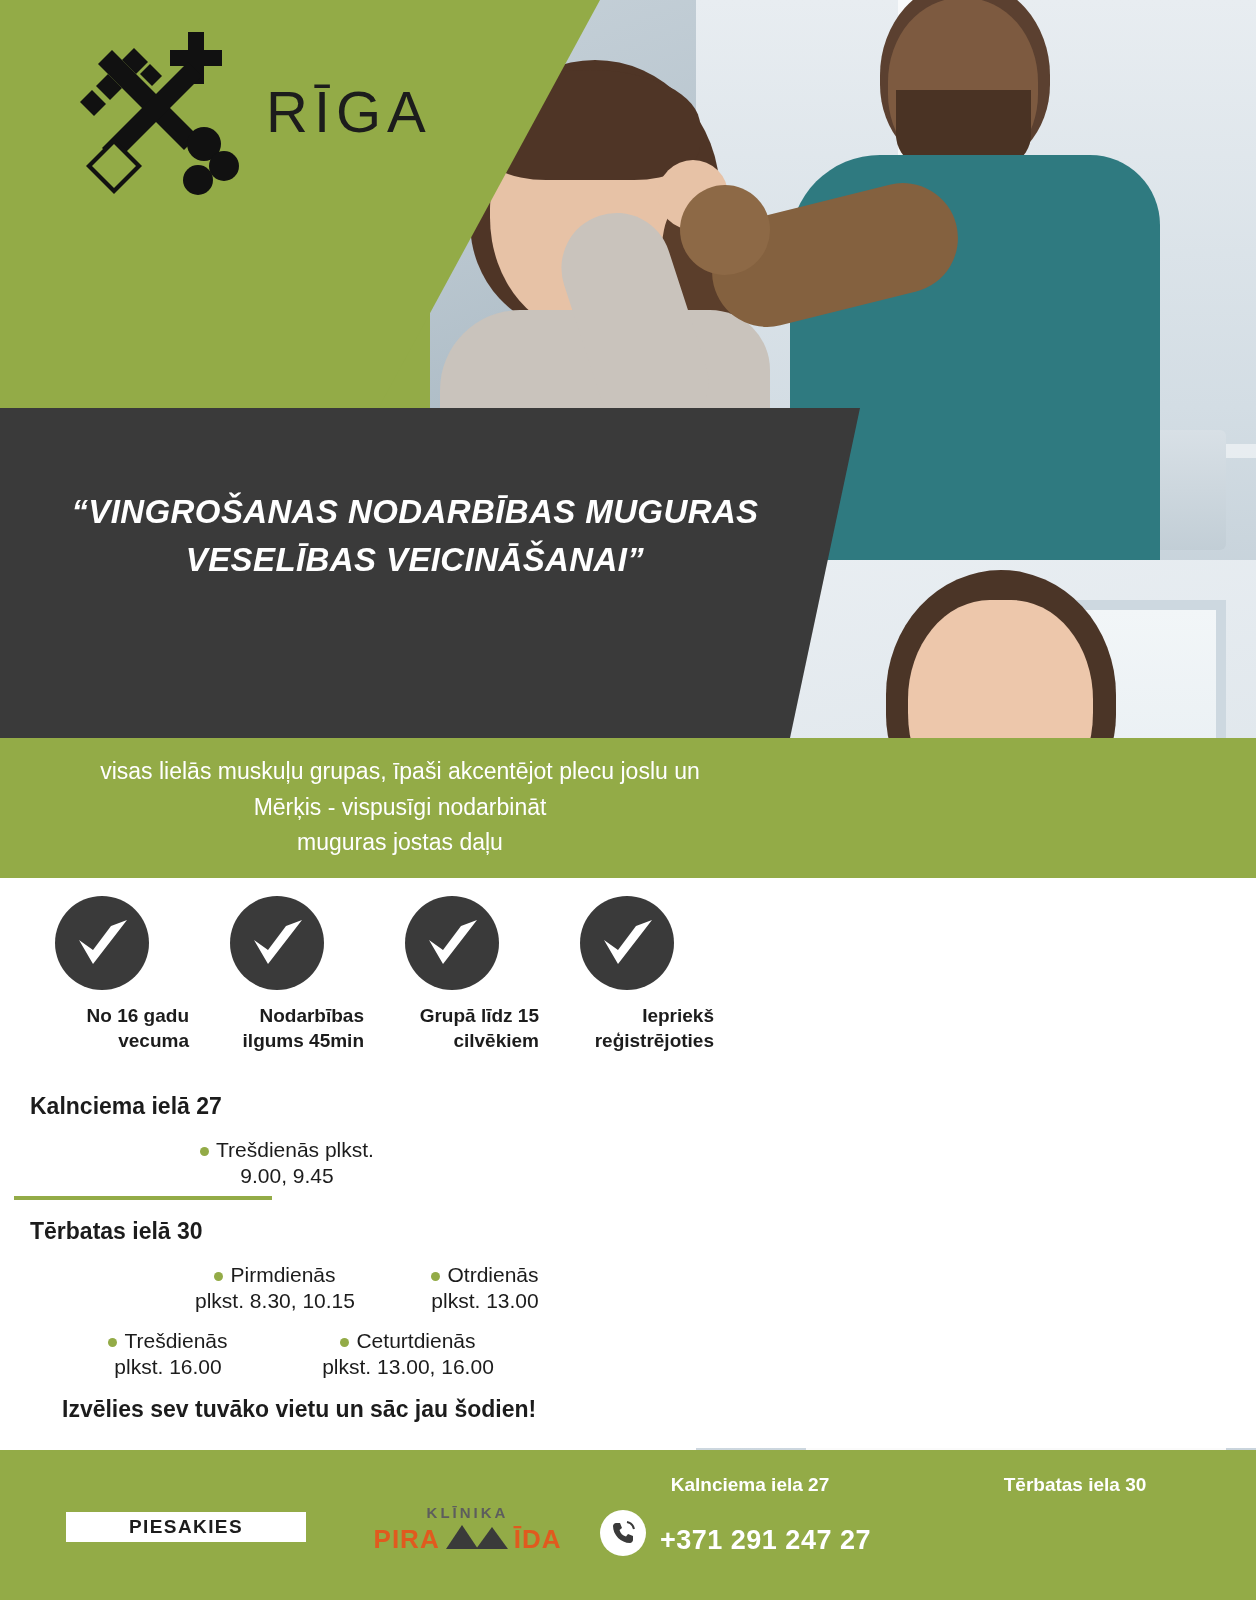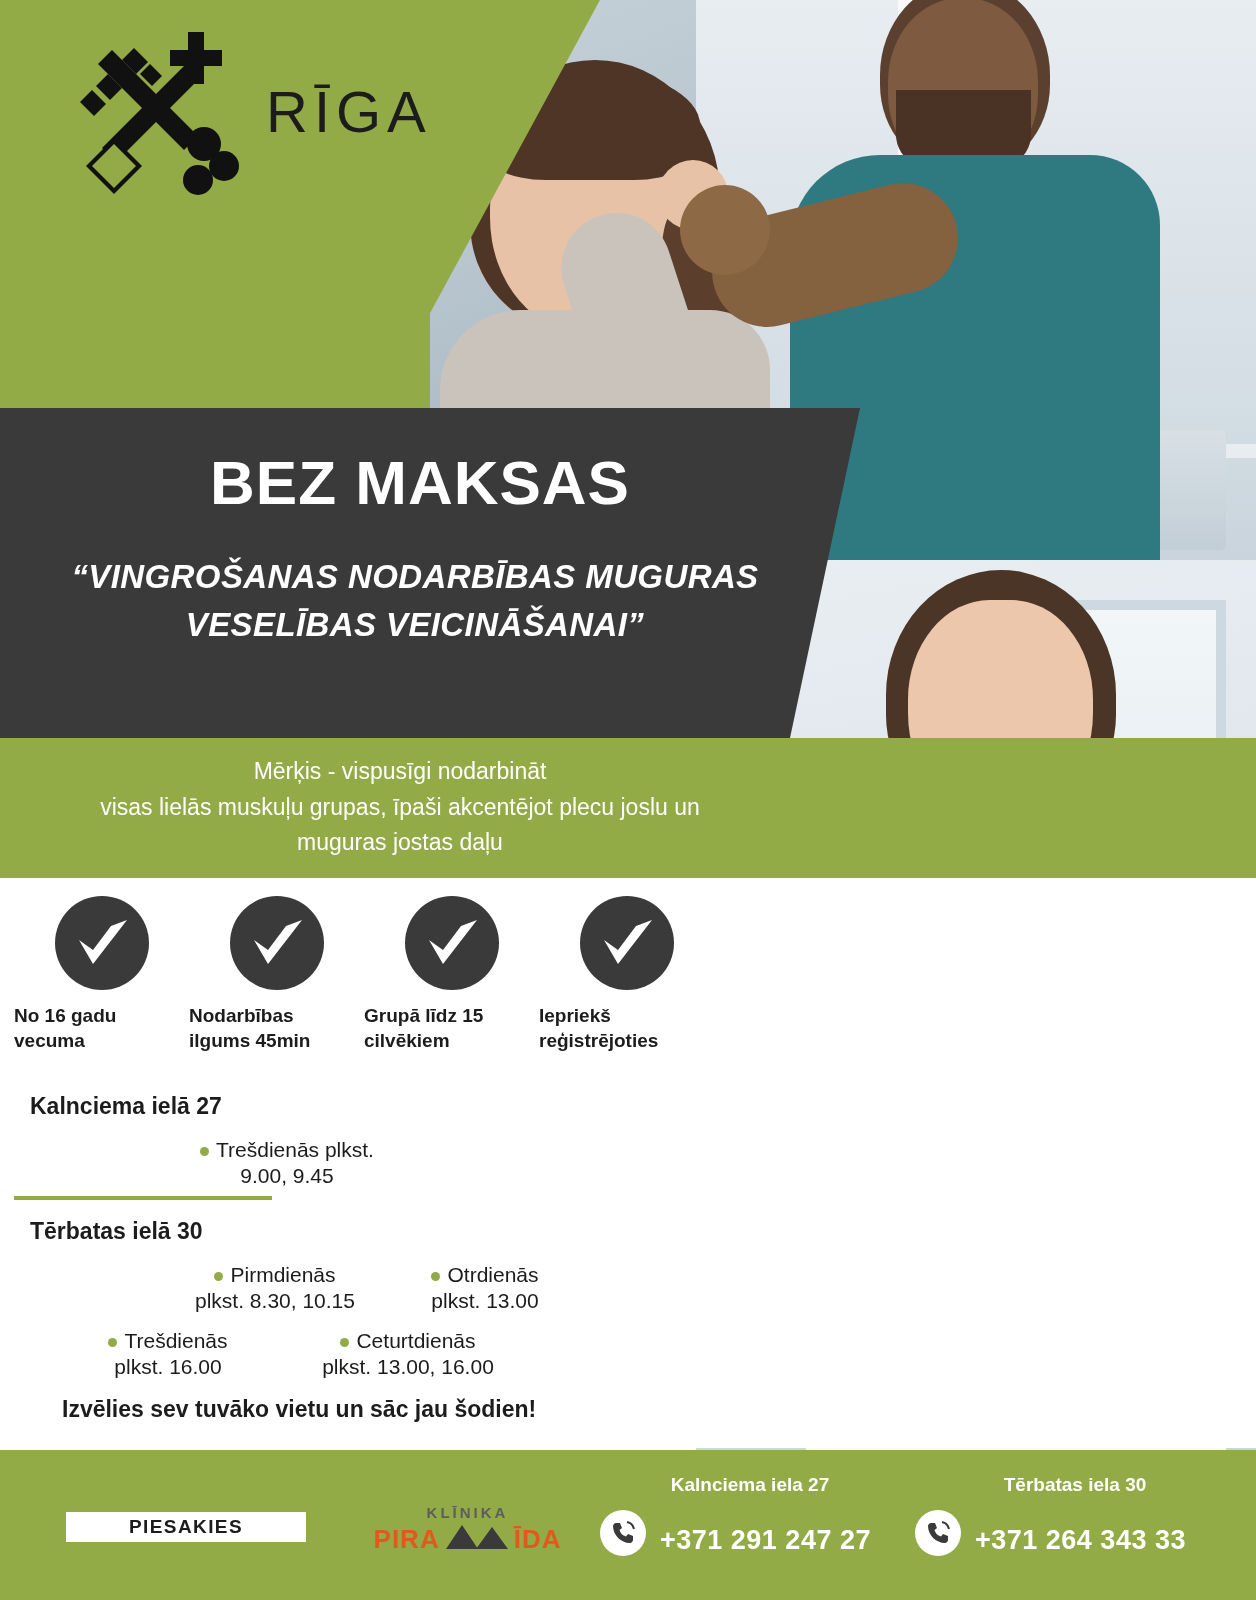--- a/index.html
+++ b/index.html
@@ -149,21 +149,21 @@
     text-align: center; color: #ffffff; font-size: 23px; line-height: 1.55;
   }
 
   
   .body-area {
     position: absolute; left: 0; top: 878px; width: 1256px; height: 570px;
     background: #ffffff;
   }
 
   .features { position: absolute; left: 14px; top: 18px; width: 700px; display: flex; }
-  .feature { width: 180px; text-align: left; }
+  .feature { width: 180px; text-align: right; }
   .check-circle {
     width: 94px; height: 94px; border-radius: 50%; background: #3a3a3a;
     margin: 0 auto; position: relative;
   }
   .check-circle svg { position: absolute; left: 22px; top: 24px; }
   .feature-label {
     margin-top: 14px; font-size: 19px; font-weight: 700; color: #1c1c1c; line-height: 1.3;
   }
 
   .loc-block { position: absolute; left: 30px; }
@@ -323,31 +323,30 @@
     <div class="doc-face"></div>
     <div class="doc-neck"></div>
     <div class="doc-scrub"></div>
     <div class="doc-coat"></div>
     <div class="doc-stetho"></div>
     <div class="doc-tablet"></div>
     <div class="doc-hand"></div>
   </div>
 
   <div class="dark-band">
-    <div class="headline">BEZ MAKSAS</div>
     <div class="subhead">
       <div>“VINGROŠANAS NODARBĪBAS MUGURAS</div>
       <div>VESELĪBAS VEICINĀŠANAI”</div>
     </div>
   </div>
 
   <div class="goal-band">
     <div class="goal-text">
+      <div>visas lielās muskuļu grupas, īpaši akcentējot plecu joslu un</div>
       <div>Mērķis - vispusīgi nodarbināt</div>
-      <div>visas lielās muskuļu grupas, īpaši akcentējot plecu joslu un</div>
       <div>muguras jostas daļu</div>
     </div>
   </div>
 
   <div class="body-area">
 
     <div class="features">
       <div class="feature">
         <div class="check-circle">
           <svg width="52" height="46" viewBox="0 0 52 46">
@@ -458,25 +457,16 @@
             <path d="M6 3 L10 3 L12 8 L9.5 10 C10.5 13.5 12.5 15.5 16 16.5 L18 14 L23 16 L23 20 C23 21.5 21.5 23 20 23 C11 23 3 15 3 6 C3 4.5 4.5 3 6 3 Z" fill="#3a3a3a"></path>
             <path d="M17 2 a9 9 0 0 1 7 7" stroke="#3a3a3a" stroke-width="2" fill="none"></path>
           </svg>
         </span>
         <span class="phone-num">+371 291 247 27</span>
       </div>
     </div>
 
     <div class="contact" style="left:915px; width:320px;">
       <div class="contact-addr">Tērbatas iela 30</div>
-      <div class="contact-row">
-        <span class="phone-circle">
-          <svg width="26" height="26" viewBox="0 0 26 26">
-            <path d="M6 3 L10 3 L12 8 L9.5 10 C10.5 13.5 12.5 15.5 16 16.5 L18 14 L23 16 L23 20 C23 21.5 21.5 23 20 23 C11 23 3 15 3 6 C3 4.5 4.5 3 6 3 Z" fill="#3a3a3a"></path>
-            <path d="M17 2 a9 9 0 0 1 7 7" stroke="#3a3a3a" stroke-width="2" fill="none"></path>
-          </svg>
-        </span>
-        <span class="phone-num">+371 264 343 33</span>
-      </div>
     </div>
   </div>
 
 </div>
 
 </body></html>

